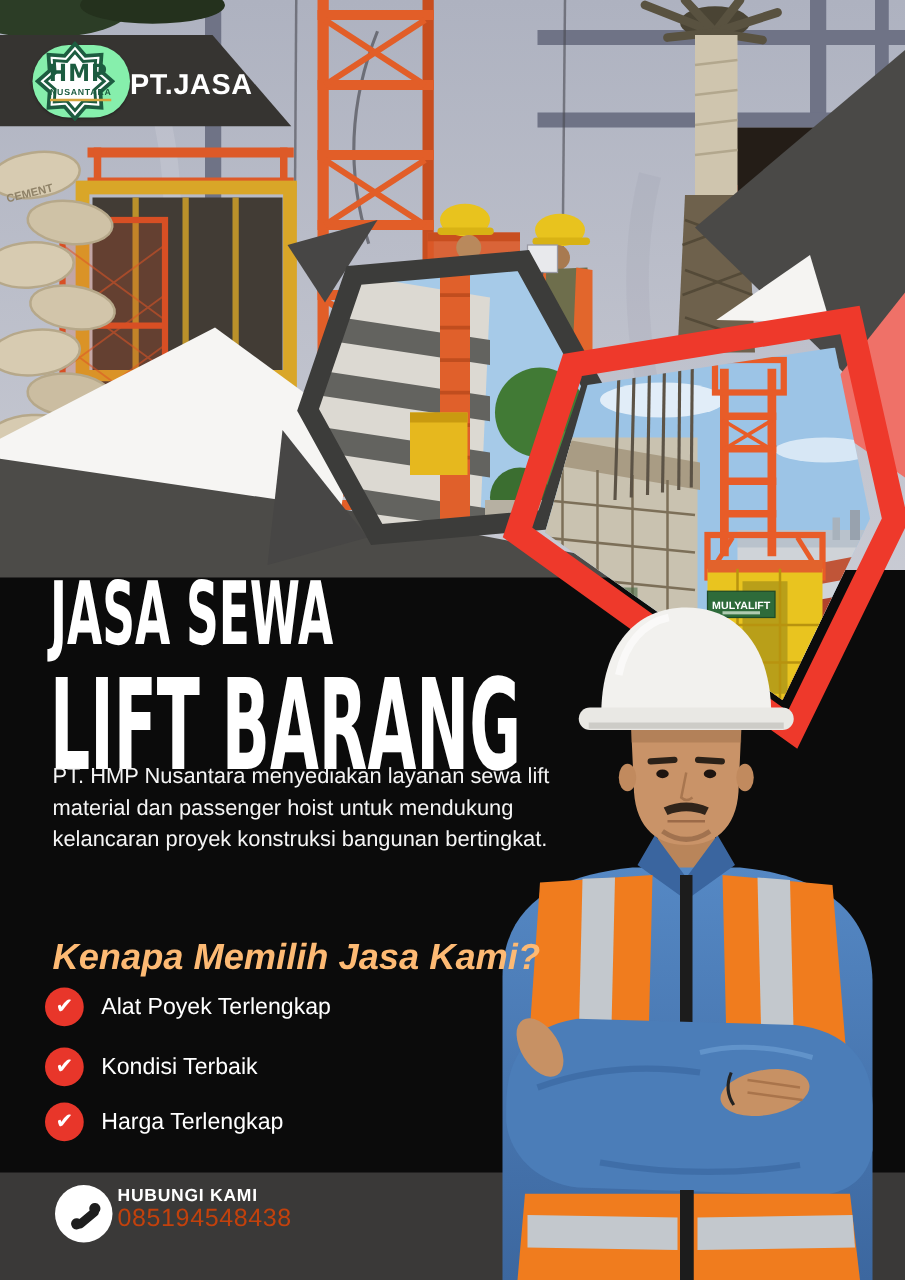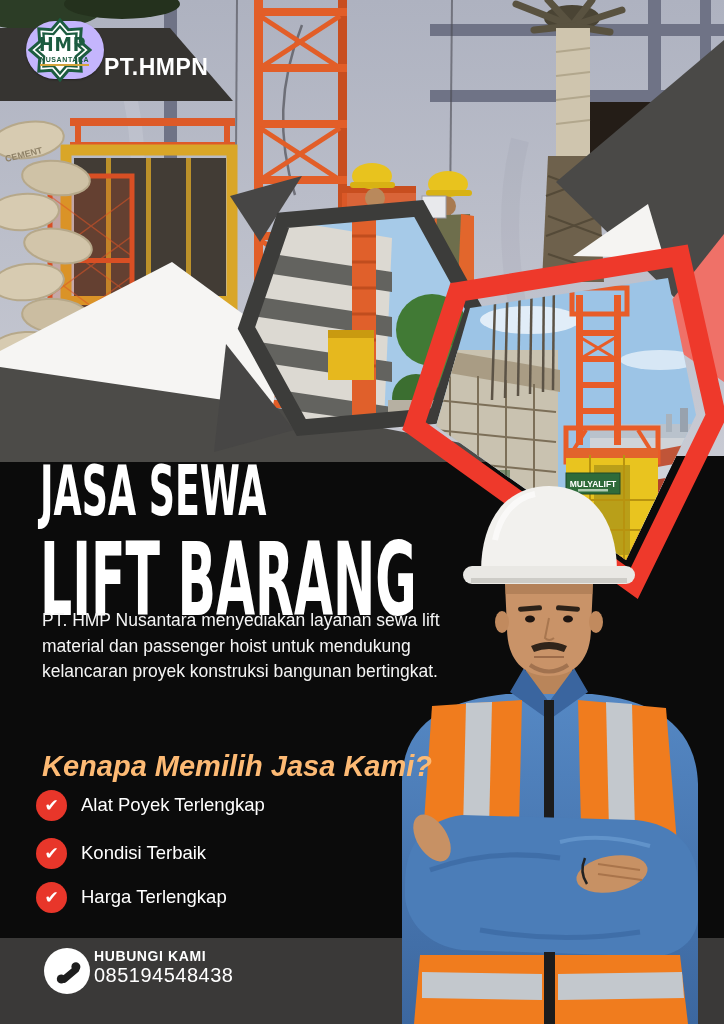--- a/index.html
+++ b/index.html
@@ -1,21 +1,21 @@
 <!DOCTYPE html>
 <html><head>
 <meta charset="utf-8">
 <style>
   html,body{margin:0;padding:0;background:#222;}
   #poster{position:relative;width:724px;height:1024px;overflow:hidden;
     font-family:"Liberation Sans",sans-serif;background:#0b0b0b;}
   #poster svg.scene{position:absolute;left:0;top:0;}
   .abs{position:absolute;}
   
-  .logo-pill{left:26px;top:21px;width:78px;height:58px;background:#c4b5fd;border-radius:29px;
+  .logo-pill{left:26px;top:36px;width:78px;height:58px;background:#86efac;border-radius:29px;
     box-shadow:0 1px 2px rgba(0,0,0,.35);}
   .logo-pill svg{position:absolute;left:2px;top:-3px;}
   .logo-hmp{left:13px;top:12px;font-family:"DejaVu Sans",sans-serif;font-weight:bold;font-size:19px;
     color:#1c5c40;letter-spacing:1px;transform:scaleX(.92);transform-origin:0 0;white-space:nowrap;}
   .logo-nus{left:14px;top:35px;font-weight:bold;font-size:7px;color:#1c5c40;letter-spacing:.6px;
     border-bottom:2px solid #d4a43c;padding-bottom:1px;white-space:nowrap;}
   .pt-text{left:104px;top:54px;color:#fff;font-weight:bold;font-size:23px;letter-spacing:.5px;}
   
   .title{color:#fff;font-family:"DejaVu Sans",sans-serif;font-weight:bold;white-space:nowrap;
     transform-origin:0 0;line-height:1;}
@@ -27,21 +27,21 @@
   .check-row{left:36px;height:34px;display:flex;align-items:center;gap:14px;}
   .check-row.r0{top:788px;} .check-row.r1{top:836px;} .check-row.r2{top:880px;}
   .check-circle{width:31px;height:31px;border-radius:50%;background:#e8362a;color:#fff;
     display:flex;align-items:center;justify-content:center;font-size:17px;font-weight:bold;
     font-family:"DejaVu Sans",sans-serif;}
   .check-label{color:#fff;font-size:18.5px;text-align:center;}
   
   .phone-circle{left:44px;top:948px;width:46px;height:46px;border-radius:50%;background:#fff;
     display:flex;align-items:center;justify-content:center;}
   .contact-label{left:94px;top:948px;color:#fff;font-weight:bold;font-size:14px;letter-spacing:.6px;}
-  .contact-phone{left:94px;top:964px;color:#ffffff;font-size:20px;letter-spacing:.5px;}
+  .contact-phone{left:94px;top:964px;color:#c2410c;font-size:20px;letter-spacing:.5px;}
 </style>
 </head>
 <body>
 
 <div id="poster">
 
 <svg class="scene" width="724" height="1024" viewBox="0 0 724 1024">
   <defs>
     <linearGradient id="wallGrad" x1="0" y1="0" x2="0" y2="1">
       <stop offset="0" stop-color="#aeb2c0"></stop>
@@ -386,21 +386,21 @@
 </svg>
 
 <div class="abs logo-pill">
   <svg width="64" height="64" viewBox="0 0 64 64">
     <polygon id="star8" points="32,2 23.6,11.7 10.8,10.8 11.7,23.6 2,32 11.7,40.4 10.8,53.2 23.6,52.3 32,62 40.4,52.3 53.2,53.2 52.3,40.4 62,32 52.3,23.6 53.2,10.8 40.4,11.7" fill="#ffffff" stroke="#1d5c40" stroke-width="3"></polygon>
     <use href="#star8" transform="matrix(.78 0 0 .78 7 7)" fill="none" stroke="#d4a43c" stroke-width="3"></use>
   </svg>
   <span class="abs logo-hmp">HMP</span>
   <span class="abs logo-nus">NUSANTARA</span>
 </div>
-<div class="abs pt-text">PT.HMPN</div>
+<div class="abs pt-text">PT.JASA</div>
 
 <div class="abs title title1">JASA SEWA</div>
 <div class="abs title title2">LIFT BARANG</div>
 <div class="abs desc">PT. HMP Nusantara menyediakan layanan sewa lift material dan passenger hoist untuk mendukung kelancaran proyek konstruksi bangunan bertingkat.</div>
 
 <div class="abs why-heading">Kenapa Memilih Jasa Kami?</div>
 
 <div class="abs check-row r0">
   <span class="check-circle">✔</span>
   <span class="check-label">Alat Poyek Terlengkap</span>

